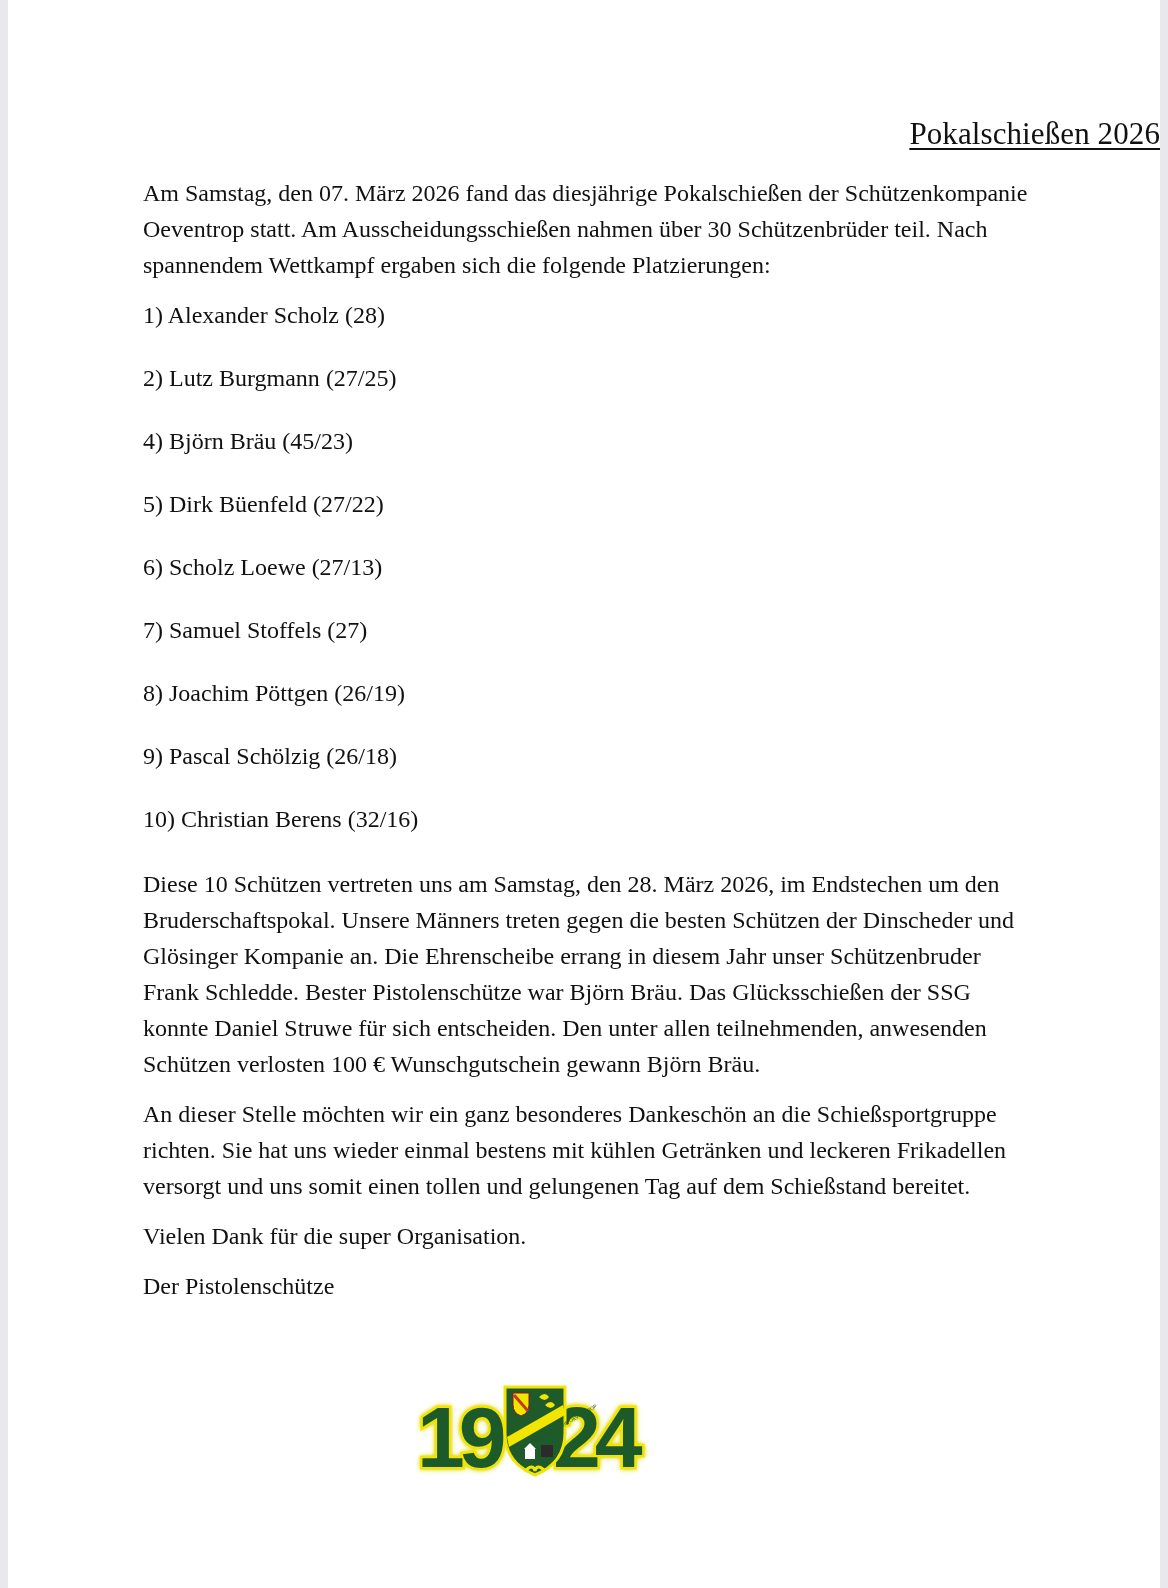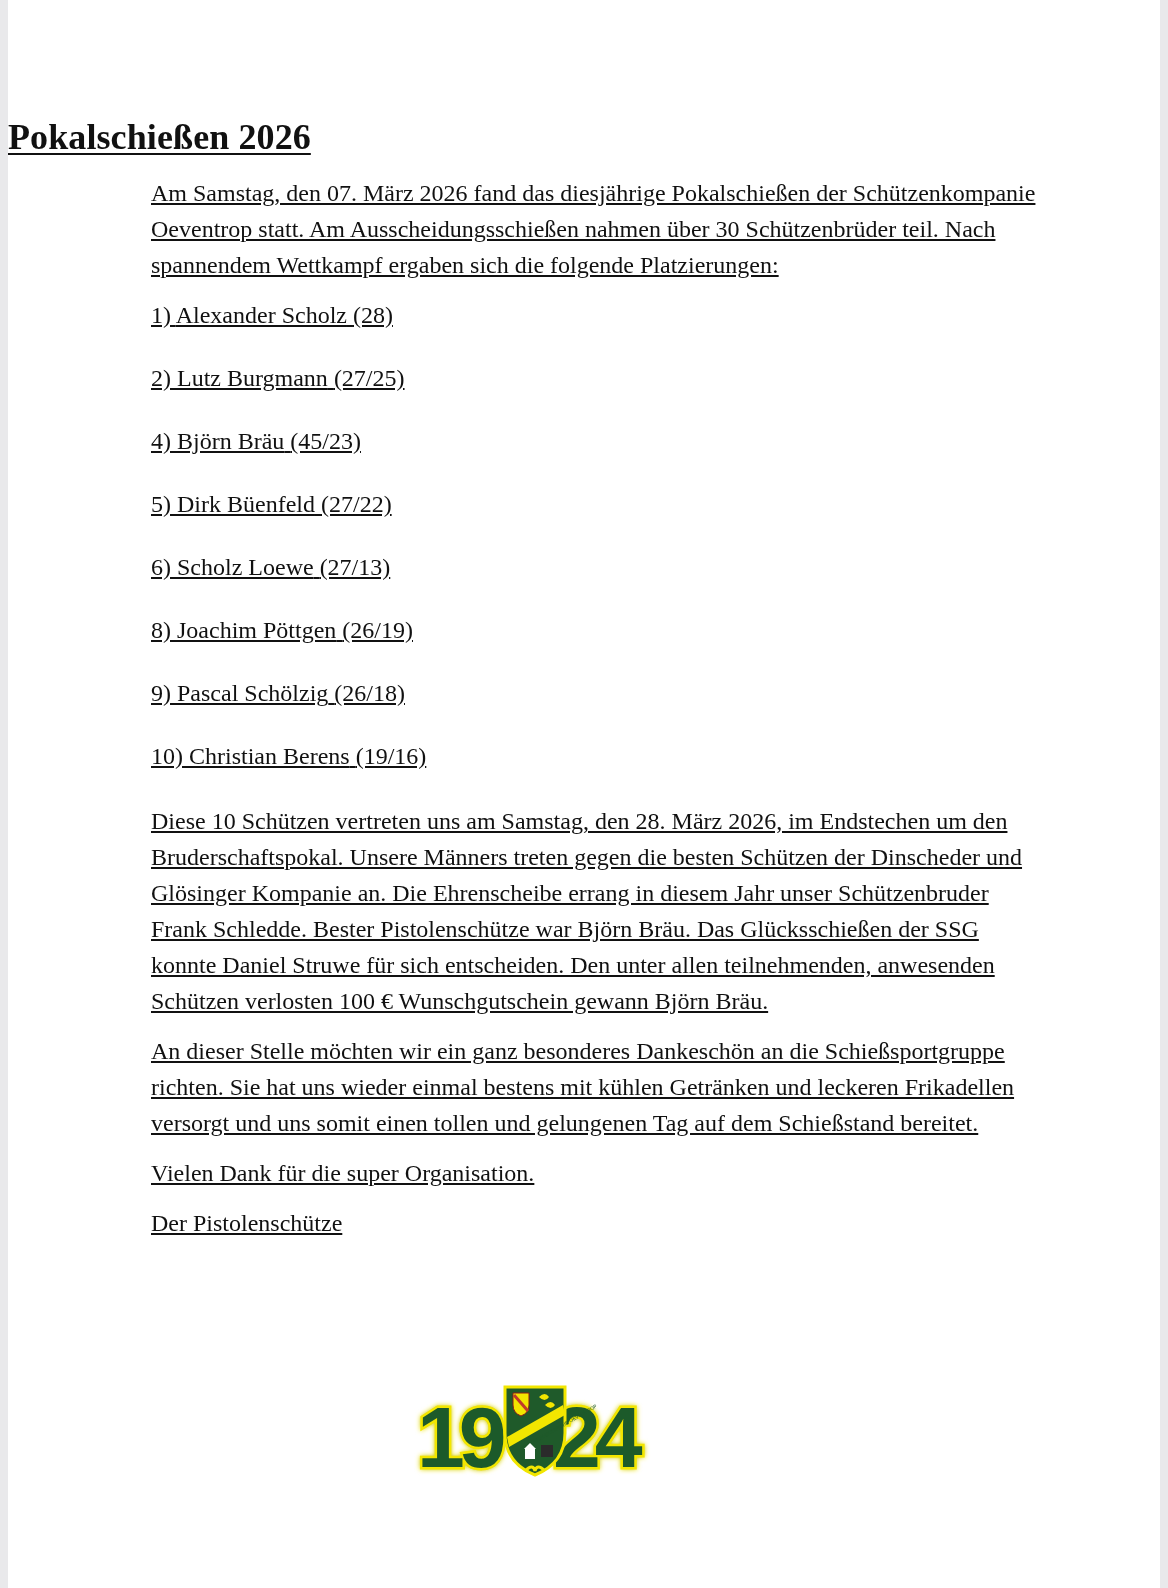--- a/index.html
+++ b/index.html
@@ -21,37 +21,36 @@
       height: 1588px;
       background: #ffffff;
       font-family: "Liberation Serif", "DejaVu Serif", serif;
       color: #111111;
     }
     .title {
       position: absolute;
       top: 116px;
       left: 0;
       width: 100%;
-      text-align: left;
-      font-size: 36px;
-      font-weight: bold;
+      text-align: right;
+      font-size: 31px;
+      font-weight: normal;
       text-decoration: underline;
       text-decoration-thickness: 2px;
       text-underline-offset: 4px;
       margin: 0;
       letter-spacing: 0.1px;
     }
     .content {
       position: absolute;
-      left: 143px;
+      left: 135px;
       top: 175px;
       width: 890px;
       font-size: 24px;
       line-height: 36px;
-      text-decoration: underline;
     }
     .content p {
       margin: 0 0 14px 0;
     }
     .intro {
       margin-bottom: 14px !important;
     }
     .ranking {
       list-style: none;
       padding: 0;
@@ -81,23 +80,24 @@
 
   <div class="content">
     <p class="intro">Am Samstag, den 07. März 2026 fand das diesjährige Pokalschießen der Schützenkompanie Oeventrop statt. Am Ausscheidungsschießen nahmen über 30 Schützenbrüder teil. Nach spannendem Wettkampf ergaben sich die folgende Platzierungen:</p>
 
     <ul class="ranking">
       <li><span>1)</span> <span>Alexander Scholz</span> <span>(28)</span></li>
       <li><span>2)</span> <span>Lutz Burgmann</span> <span>(27/25)</span></li>
       <li><span>4)</span> <span>Björn Bräu</span> <span>(45/23)</span></li>
       <li><span>5)</span> <span>Dirk Büenfeld</span> <span>(27/22)</span></li>
       <li><span>6)</span> <span>Scholz Loewe</span> <span>(27/13)</span></li>
+      <li><span>7)</span> <span>Samuel Stoffels</span> <span>(27)</span></li>
       <li><span>8)</span> <span>Joachim Pöttgen</span> <span>(26/19)</span></li>
       <li><span>9)</span> <span>Pascal Schölzig</span> <span>(26/18)</span></li>
-      <li><span>10)</span> <span>Christian Berens</span> <span>(19/16)</span></li>
+      <li><span>10)</span> <span>Christian Berens</span> <span>(32/16)</span></li>
     </ul>
 
     <p>Diese 10 Schützen vertreten uns am Samstag, den 28. März 2026, im Endstechen um den Bruderschaftspokal. Unsere Männers treten gegen die besten Schützen der Dinscheder und Glösinger Kompanie an. Die Ehrenscheibe errang in diesem Jahr unser Schützenbruder Frank Schledde. Bester Pistolenschütze war Björn Bräu. Das Glücksschießen der SSG konnte Daniel Struwe für sich entscheiden. Den unter allen teilnehmenden, anwesenden Schützen verlosten 100 € Wunschgutschein gewann Björn Bräu.</p>
     <p>An dieser Stelle möchten wir ein ganz besonderes Dankeschön an die Schießsportgruppe richten. Sie hat uns wieder einmal bestens mit kühlen Getränken und leckeren Frikadellen versorgt und uns somit einen tollen und gelungenen Tag auf dem Schießstand bereitet.</p>
     <p class="closing">Vielen Dank für die super Organisation.</p>
     <p>Der Pistolenschütze</p>
   </div>
 
   <div class="logo">
     <svg width="250" height="105" viewBox="0 0 250 105">

